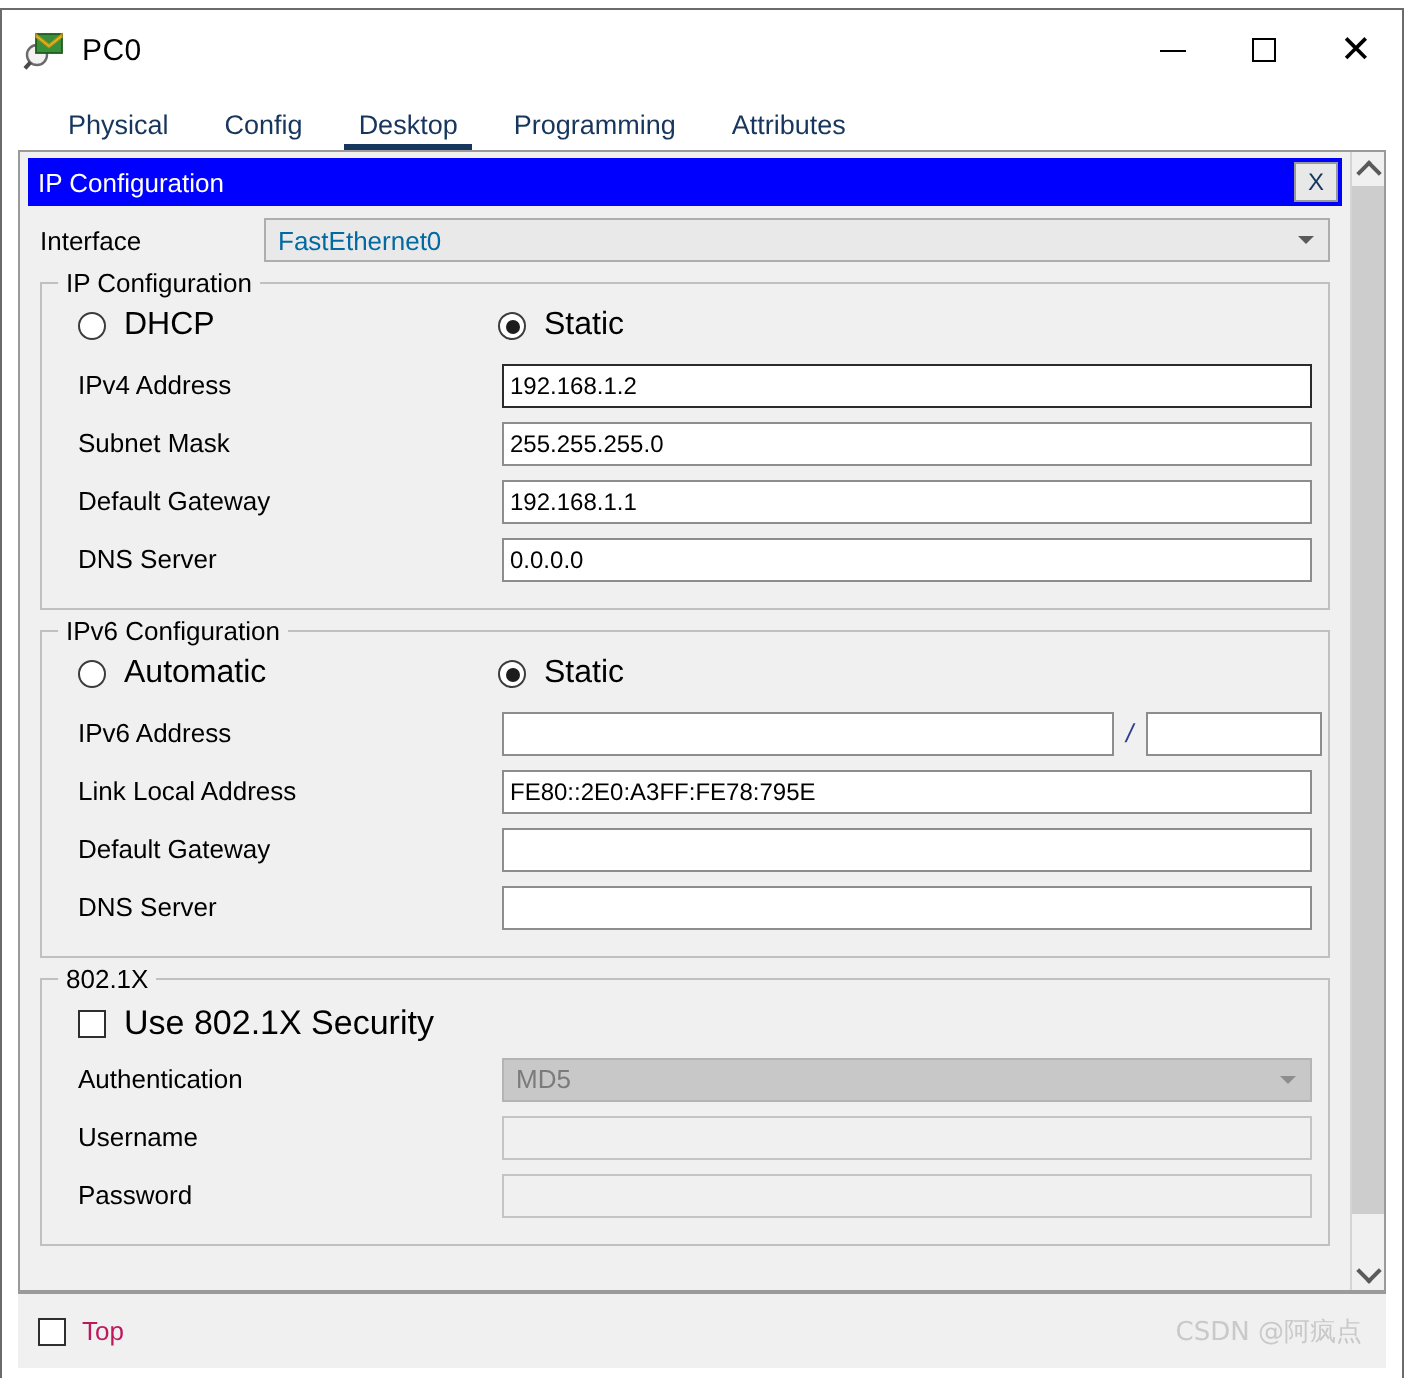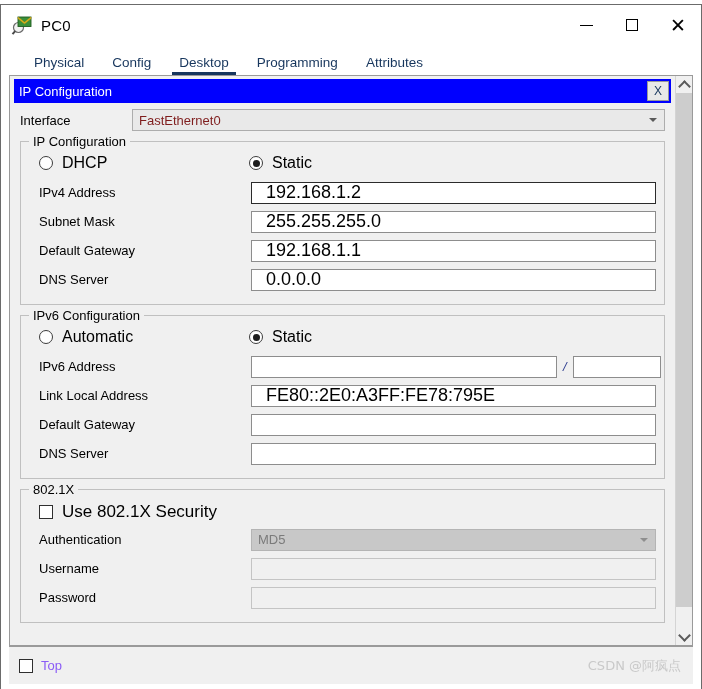--- a/index.html
+++ b/index.html
@@ -180,21 +180,21 @@
     flex: 1 1 auto;
     height: 22px;
     background: #e9e9e9;
     border: 1px solid #adadad;
     display: flex;
     align-items: center;
     padding-left: 6px;
     box-sizing: border-box;
     font-size: 13px;
     position: relative;
-    color: #7f1d1d;
+    color: #0369a1;
   }
   .combo .arrow {
     margin-left: auto;
     margin-right: 7px;
     width: 0; height: 0;
     border-left: 4px solid transparent;
     border-right: 4px solid transparent;
     border-top: 4px solid #5a5a5a;
   }
   .combo.disabled {
@@ -267,22 +267,22 @@
     font-size: 13px;
   }
   .textfield {
     flex: 1 1 auto;
     height: 22px;
     background: #ffffff;
     border: 1px solid #8d8d8d;
     box-sizing: border-box;
     display: flex;
     align-items: center;
-    padding-left: 14px;
-    font-size: 18px;
+    padding-left: 3px;
+    font-size: 12px;
     color: #000;
     overflow: hidden;
     white-space: nowrap;
   }
   .textfield.focused {
     border: 1.5px solid #2b2b2b;
   }
   .textfield.disabled {
     background: #f0f0f0;
     border-color: #c4c4c4;
@@ -358,21 +358,21 @@
     background: #f0f0f0;
     border-top: 1px solid #9a9a9a;
     margin: 0 8px 0 8px;
     display: flex;
     align-items: center;
     padding-left: 10px;
     box-sizing: border-box;
     position: relative;
   }
   .footer .checkbox { margin-right: 8px; }
-  .footer-label { font-size: 13px; color: #8b5cf6; }
+  .footer-label { font-size: 13px; color: #be185d; }
   .watermark {
     margin-left: auto;
     margin-right: 12px;
     color: #c9c9c9;
     font-size: 13px;
     font-family: "DejaVu Sans", sans-serif;
     white-space: nowrap;
   }
   .bottom-pad {
     flex: 0 0 8px;

